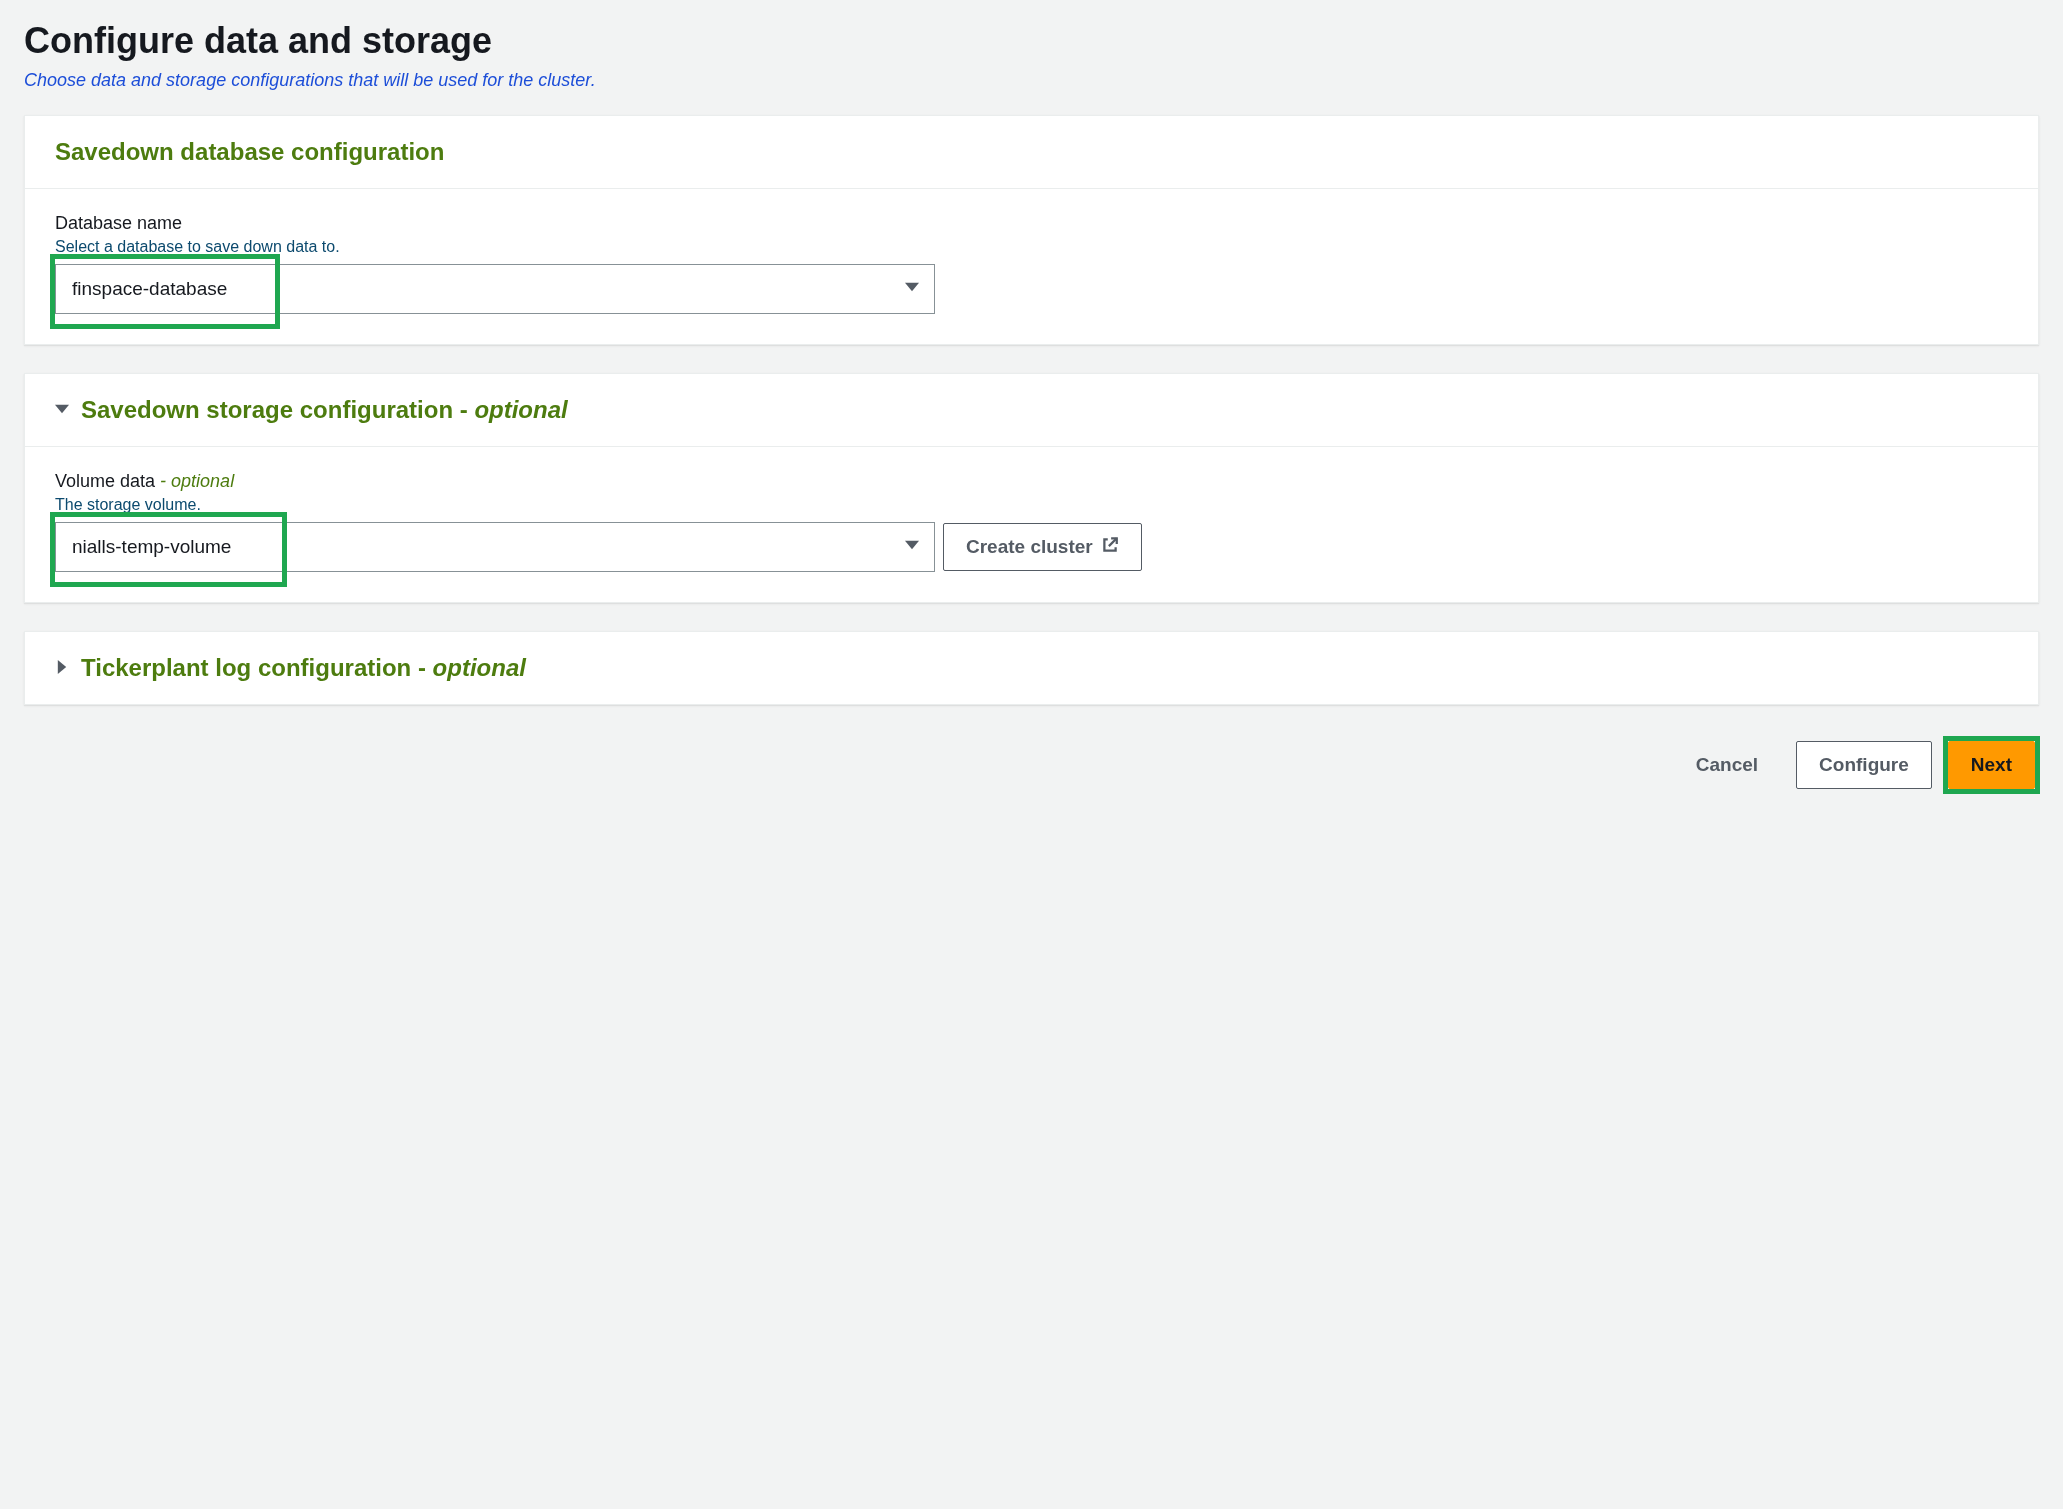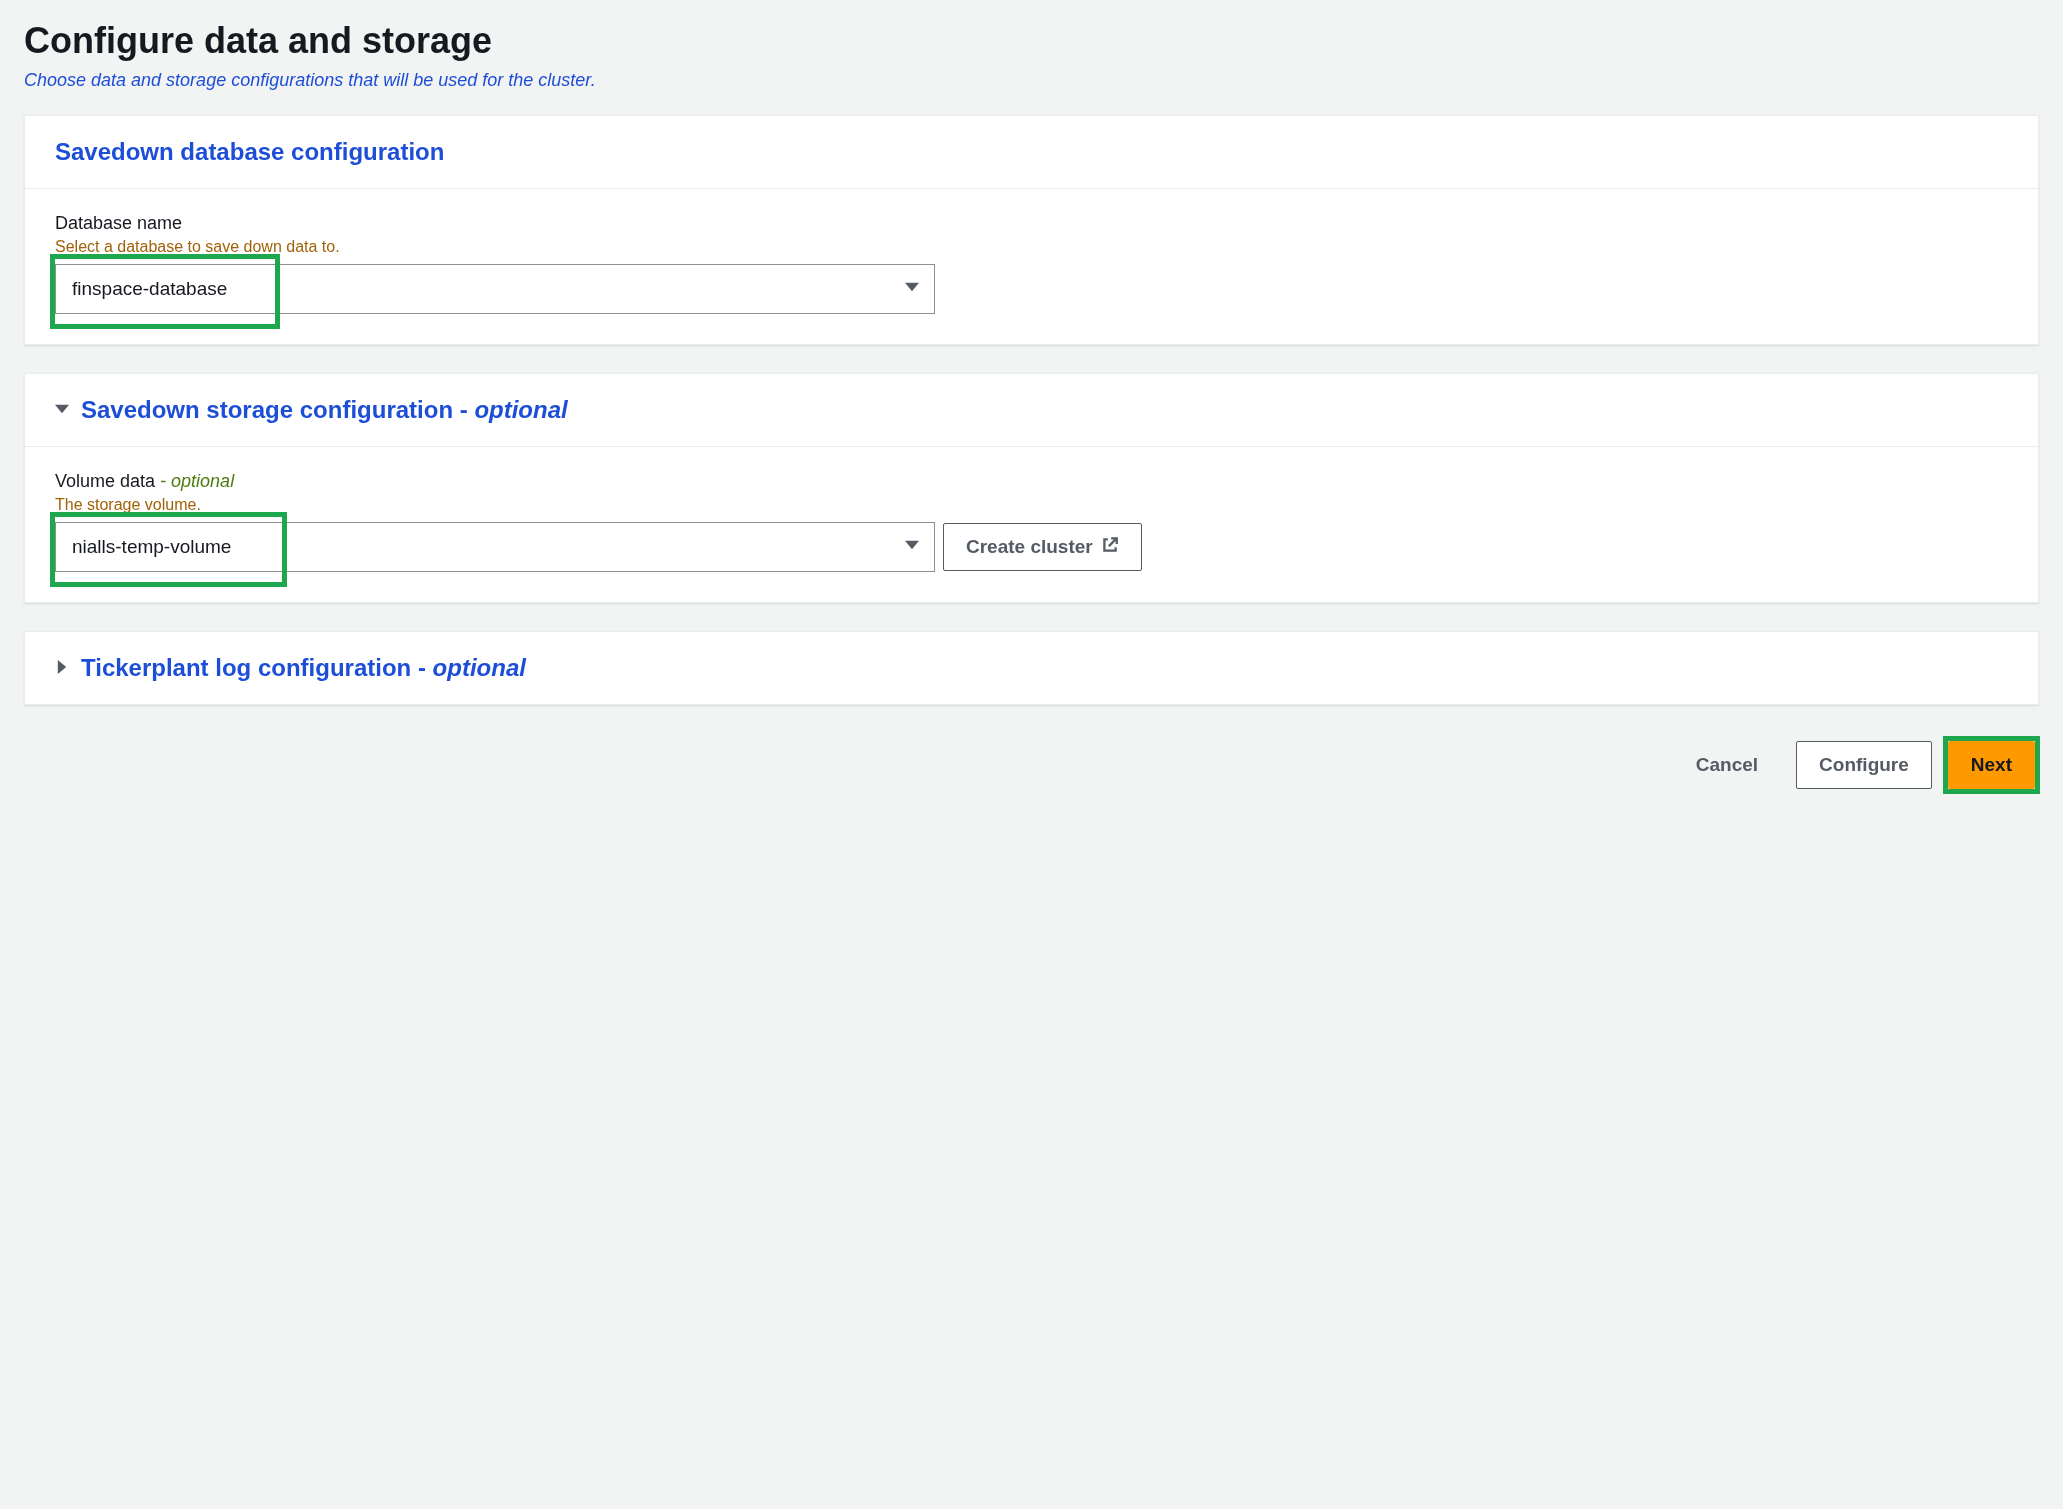--- a/index.html
+++ b/index.html
@@ -39,42 +39,42 @@
       display: flex;
       align-items: center;
       gap: 12px;
     }
     .panel-header.collapsed {
       border-bottom: none;
     }
     .panel-title {
       font-size: 24px;
       font-weight: 700;
-      color: #1d4ed8;
+      color: #4d7c0f;
     }
     .panel-title .optional {
       font-style: italic;
       font-weight: 700;
     }
     .panel-body {
       padding: 24px 30px 30px;
     }
     .form-label {
       font-size: 18px;
       font-weight: 400;
       color: #16191f;
       margin-bottom: 4px;
     }
     .form-label .optional-inline {
       font-style: italic;
       color: #4d7c0f;
     }
     .form-hint {
       font-size: 16px;
-      color: #a16207;
+      color: #0c4a6e;
       margin-bottom: 8px;
     }
     .field-row {
       display: flex;
       align-items: center;
       gap: 8px;
     }
     .select-wrap {
       position: relative;
       width: 880px;

